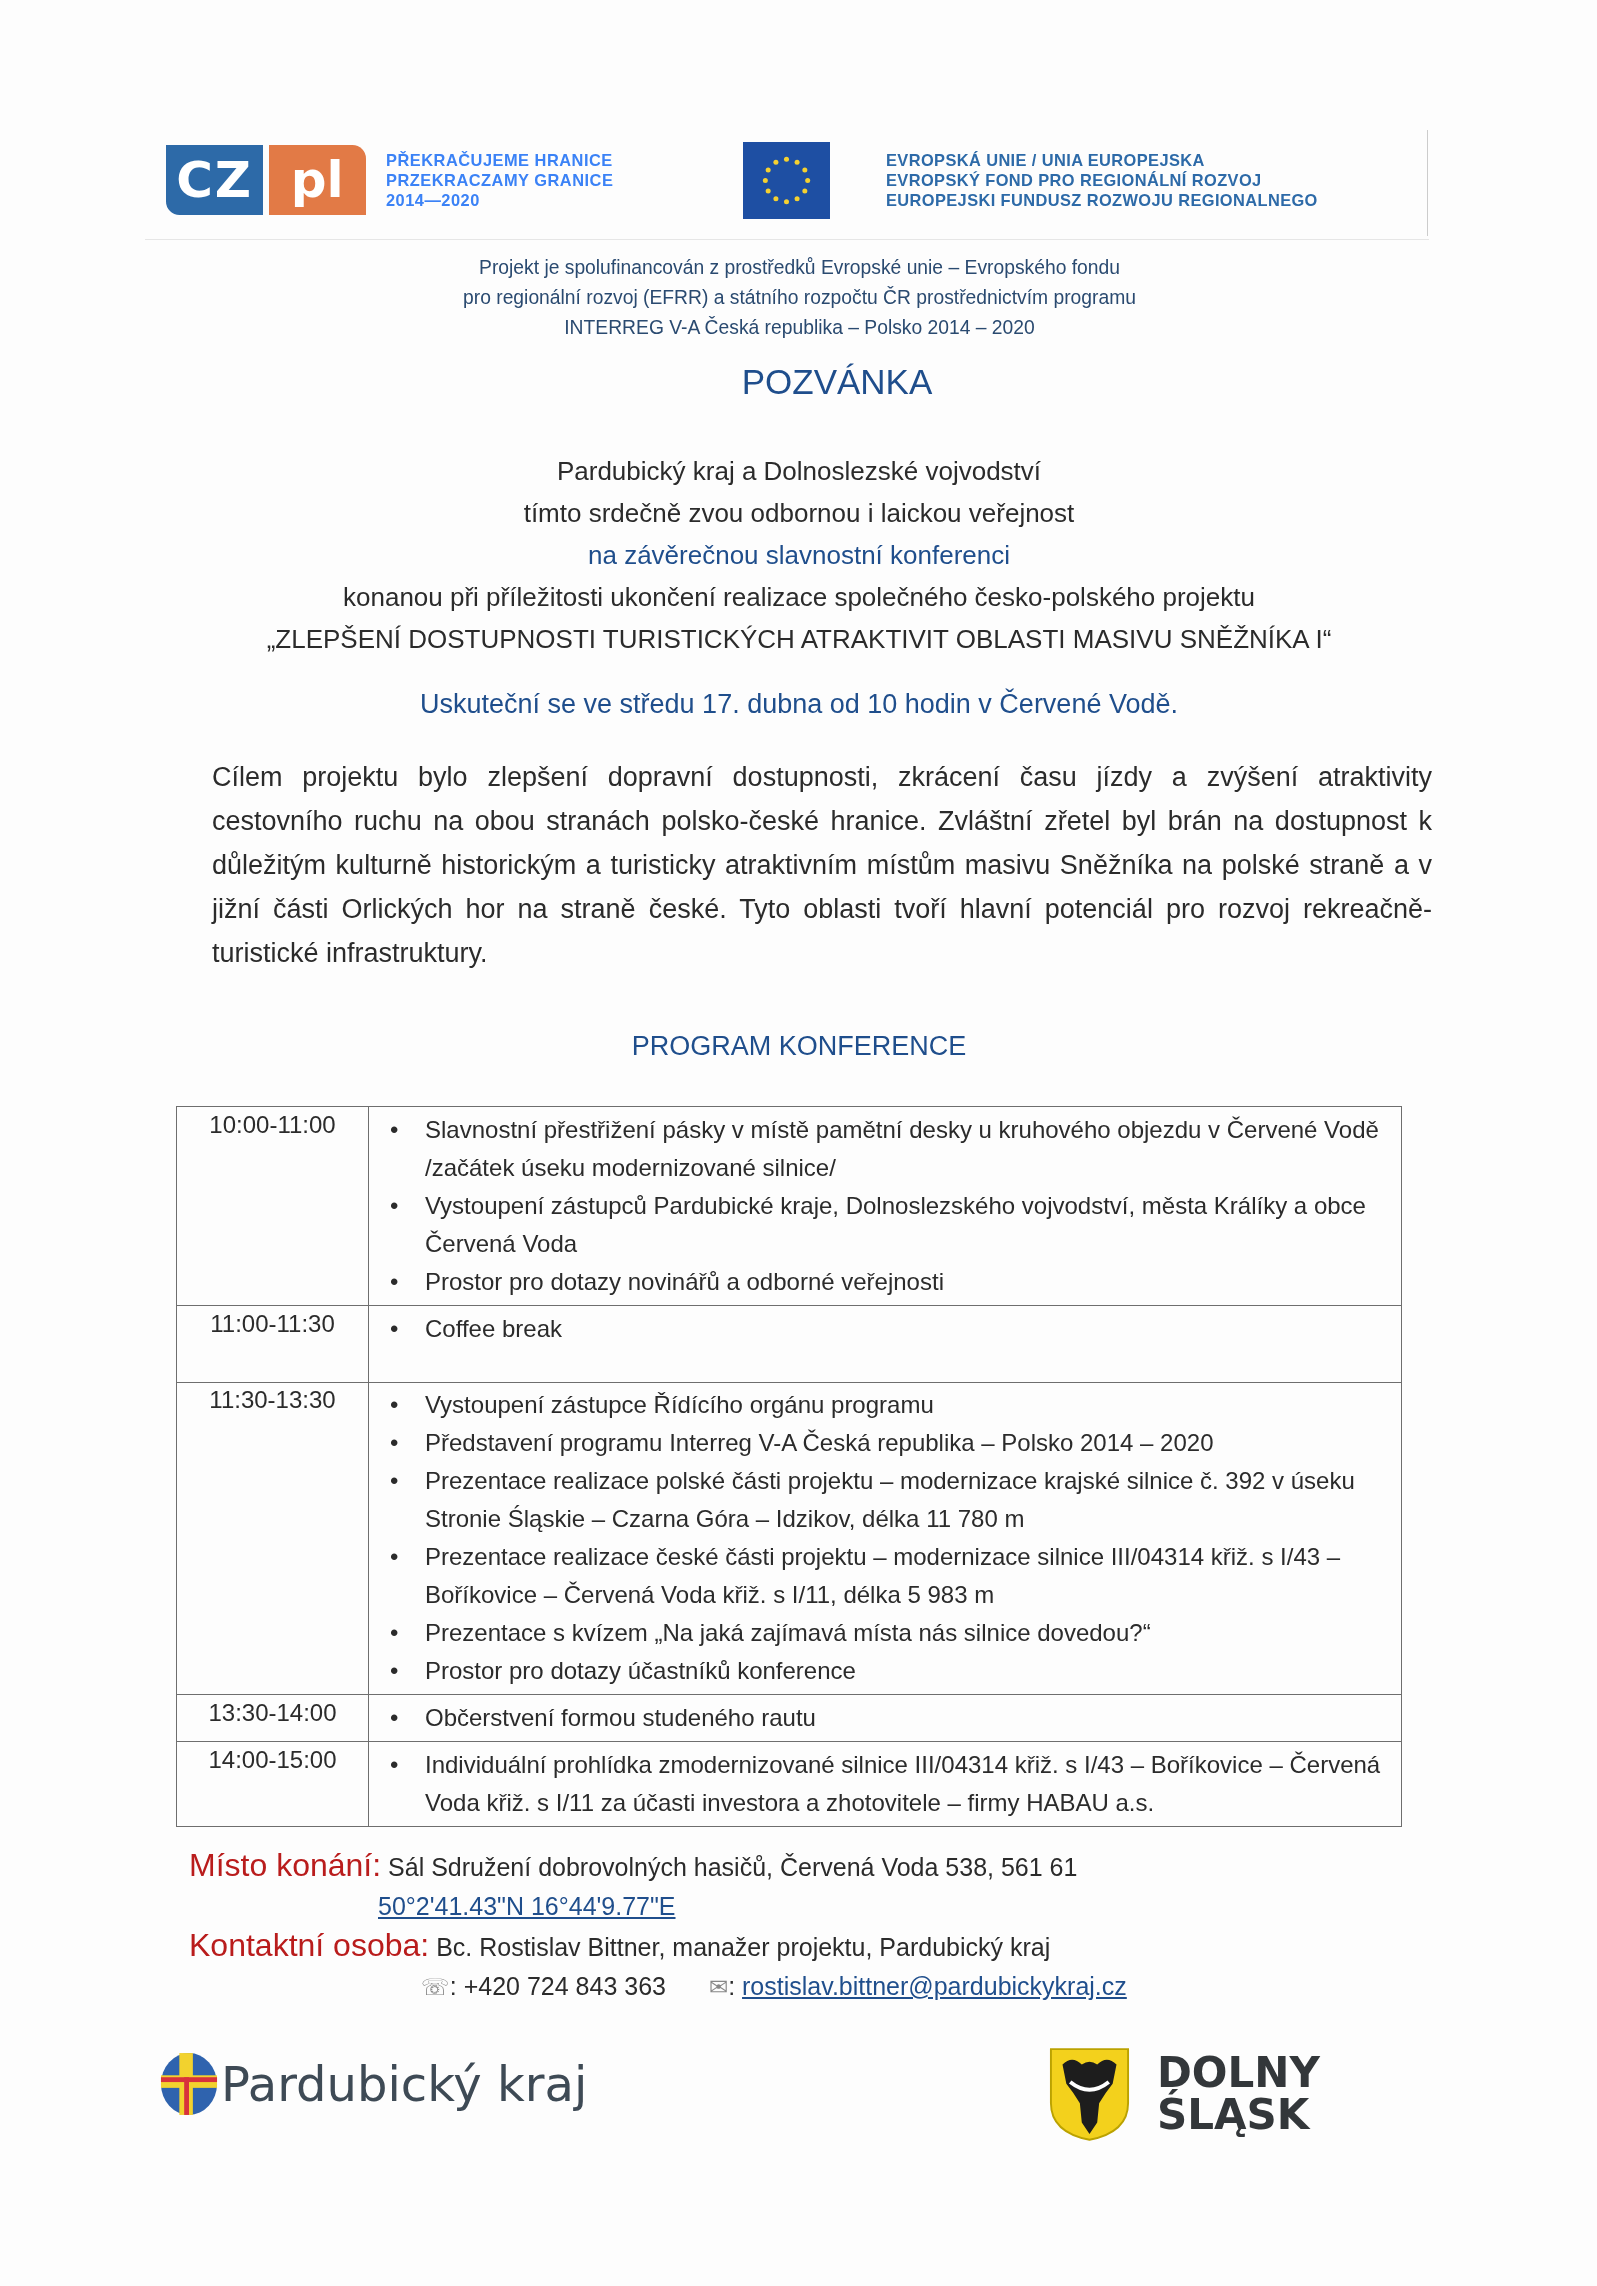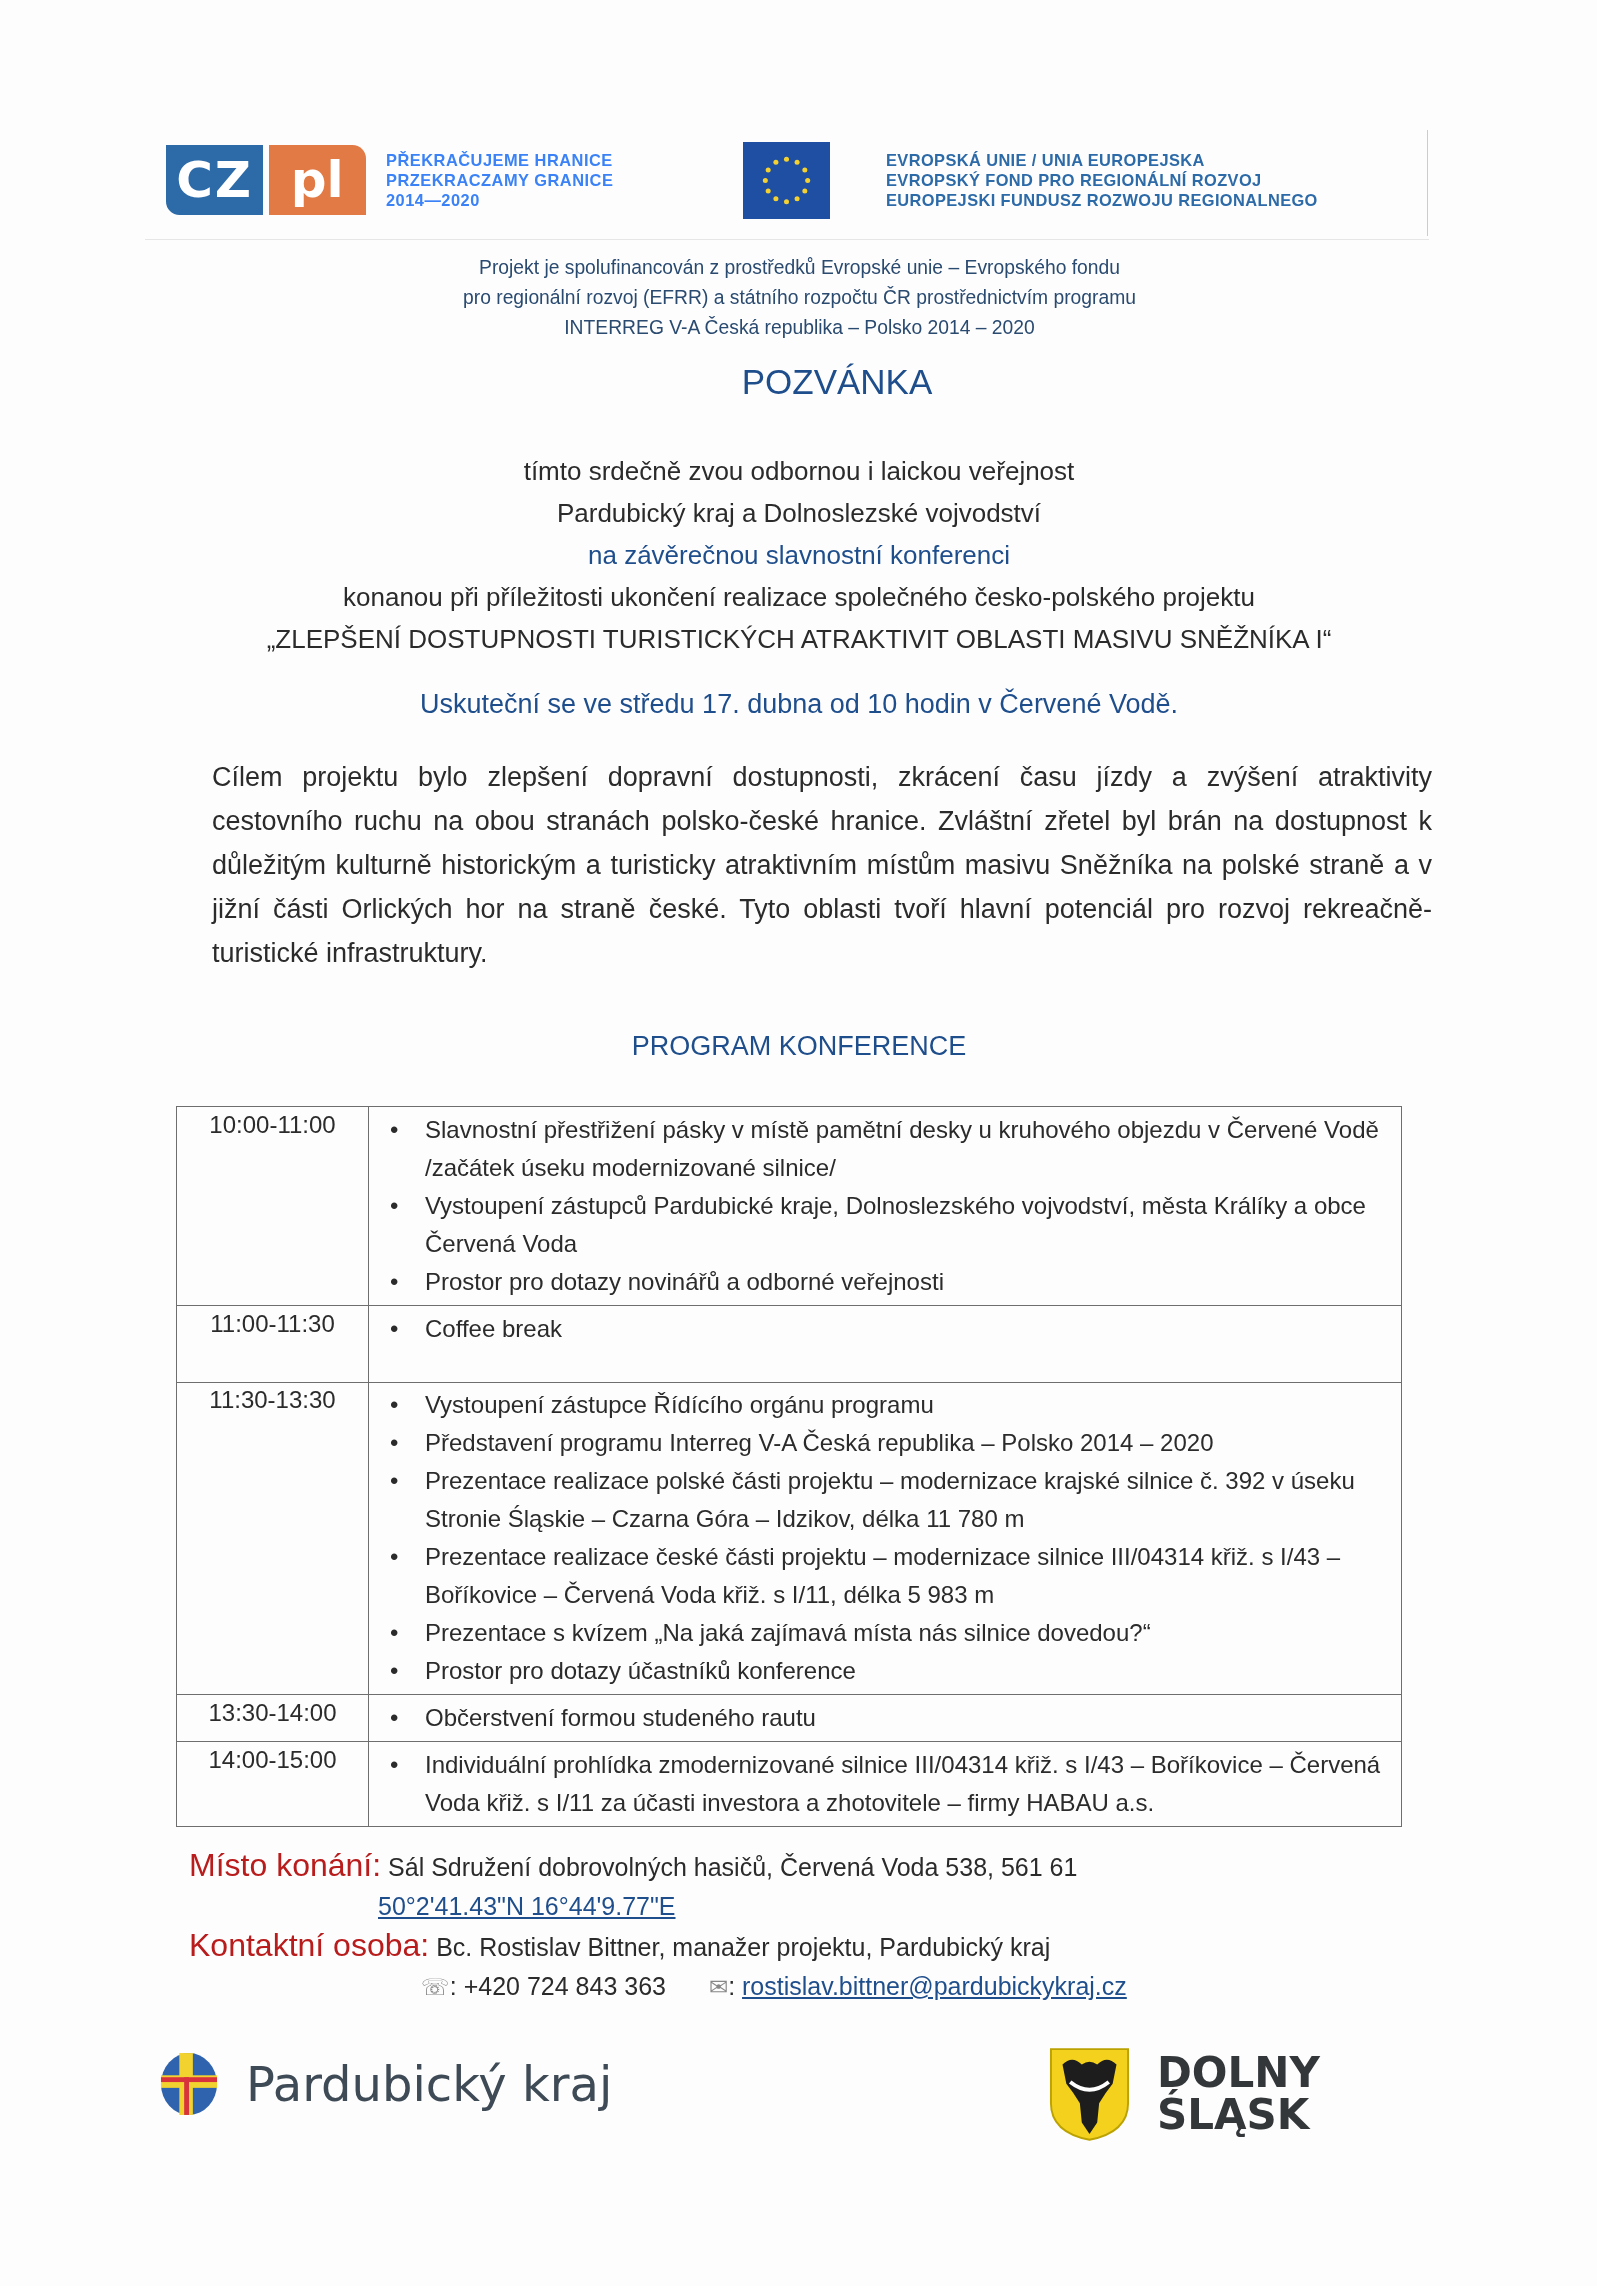--- a/index.html
+++ b/index.html
@@ -44,21 +44,21 @@
   
   .contact { left: 189px; top: 1846px; width: 1255px; font-size: 25px; line-height: 39px; }
   .contact .lbl { color: #b91c1c; font-size: 32px; }
   .coords { color: #1f4e8c; text-decoration: underline; }
   .link { color: #1f4e8c; text-decoration: underline; text-align: center; }
   .ind1 { padding-left: 189px; }
   .ind2 { padding-left: 232px; }
   .icon-glyph { color: #888; font-size: 23px; }
 
   
-  .pk-logo { left: 160px; top: 2052px; display: flex; align-items: center; gap: 28px; text-align: center; }
+  .pk-logo { left: 160px; top: 2052px; display: flex; align-items: center; gap: 3px; text-align: center; }
   .pk-emblem { width: 58px; height: 64px; }
   .pk-text { font-size: 48px; color: #3e4a55; font-family: "DejaVu Sans", sans-serif; }
   .ds-logo { left: 1049px; top: 2045px; display: flex; align-items: center; gap: 27px; }
   .ds-shield { width: 81px; height: 97px; }
   .ds-text { font-size: 42px; font-weight: bold; line-height: 42px; color: #33373a; font-family: "DejaVu Sans", sans-serif; }
 </style>
 </head>
 <body>
 
 <div class="abs czpl-logo">
@@ -96,22 +96,22 @@
 
 <div class="abs funding center">
   <div>Projekt je spolufinancován z prostředků Evropské unie – Evropského fondu</div>
   <div>pro regionální rozvoj (EFRR) a státního rozpočtu ČR prostřednictvím programu</div>
   <div>INTERREG V-A Česká republika – Polsko 2014 – 2020</div>
 </div>
 
 <div class="abs title center">POZVÁNKA</div>
 
 <div class="abs intro center">
+  <div>Pardubický kraj a Dolnoslezské vojvodství</div>
   <div>tímto srdečně zvou odbornou i laickou veřejnost</div>
-  <div>Pardubický kraj a Dolnoslezské vojvodství</div>
   <div class="blue">na závěrečnou slavnostní konferenci</div>
   <div>konanou při příležitosti ukončení realizace společného česko-polského projektu</div>
   <div>„ZLEPŠENÍ DOSTUPNOSTI TURISTICKÝCH ATRAKTIVIT OBLASTI MASIVU SNĚŽNÍKA  I“</div>
 </div>
 
 <div class="abs when center">Uskuteční se ve středu 17. dubna od 10 hodin v Červené Vodě.</div>
 
 <div class="abs para">Cílem projektu bylo zlepšení dopravní dostupnosti, zkrácení času jízdy a zvýšení atraktivity cestovního ruchu na obou stranách polsko-české hranice. Zvláštní zřetel byl brán na dostupnost k důležitým kulturně historickým a turisticky atraktivním místům masivu Sněžníka na polské straně a v jižní části Orlických hor na straně české. Tyto oblasti tvoří hlavní potenciál pro rozvoj rekreačně-turistické infrastruktury.</div>
 
 <div class="abs program-title center">PROGRAM KONFERENCE</div>

